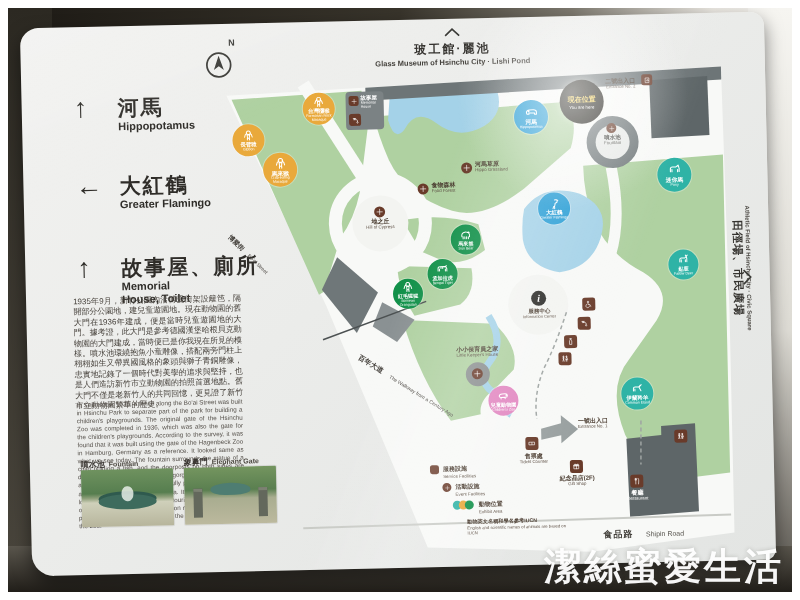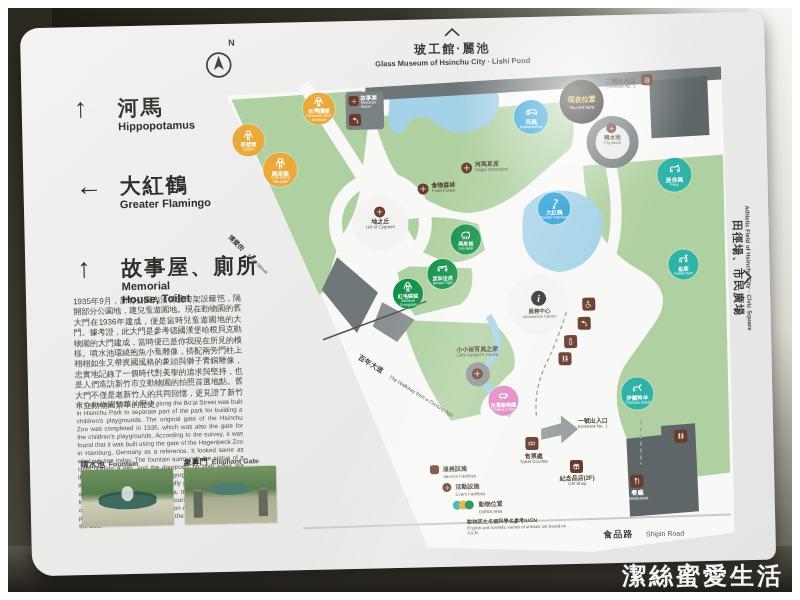--- a/index.html
+++ b/index.html
@@ -58,21 +58,21 @@
     align-items:center;justify-content:center;text-align:center;box-shadow:0 0 6px rgba(255,255,240,.4);}
   .yah .z{position:static;font-size:7px;font-weight:bold;color:#ffd84d;white-space:nowrap;}
   .yah .e{position:static;font-size:4.4px;color:#fff;}
   .memo{left:324px;top:71px;width:38px;height:38px;background:#7b8284;border-radius:4px;}
   .legend-row{display:flex;align-items:flex-start;gap:4px;}
   .legend-row .sw{position:static;flex:0 0 auto;}
   .legend-row .tx .z{position:static;display:block;font-size:6px;font-weight:bold;color:#4a3c30;}
   .legend-row .tx .e{position:static;display:block;font-size:4.4px;color:#5a4c40;}
   .ldots{position:static;width:22px;height:9px;}
   .ldots i{position:absolute;width:9px;height:9px;border-radius:50%;}
-  .watermark{right:16px;bottom:8px;z-index:55;font-size:24px;font-weight:bold;letter-spacing:3px;
+  .watermark{right:16px;bottom:8px;z-index:55;font-size:37px;font-weight:bold;letter-spacing:3px;
     color:rgba(255,255,255,.96);text-shadow:0 0 4px rgba(60,60,50,.25);margin-top:27px;}
 </style>
 </head>
 <body>
 
 <div class="stage">
   <div class="abs bg-top"></div>
   <div class="abs bg-left"></div>
   <div class="abs bg-right"></div>
   <div class="abs bg-bottom"></div>

